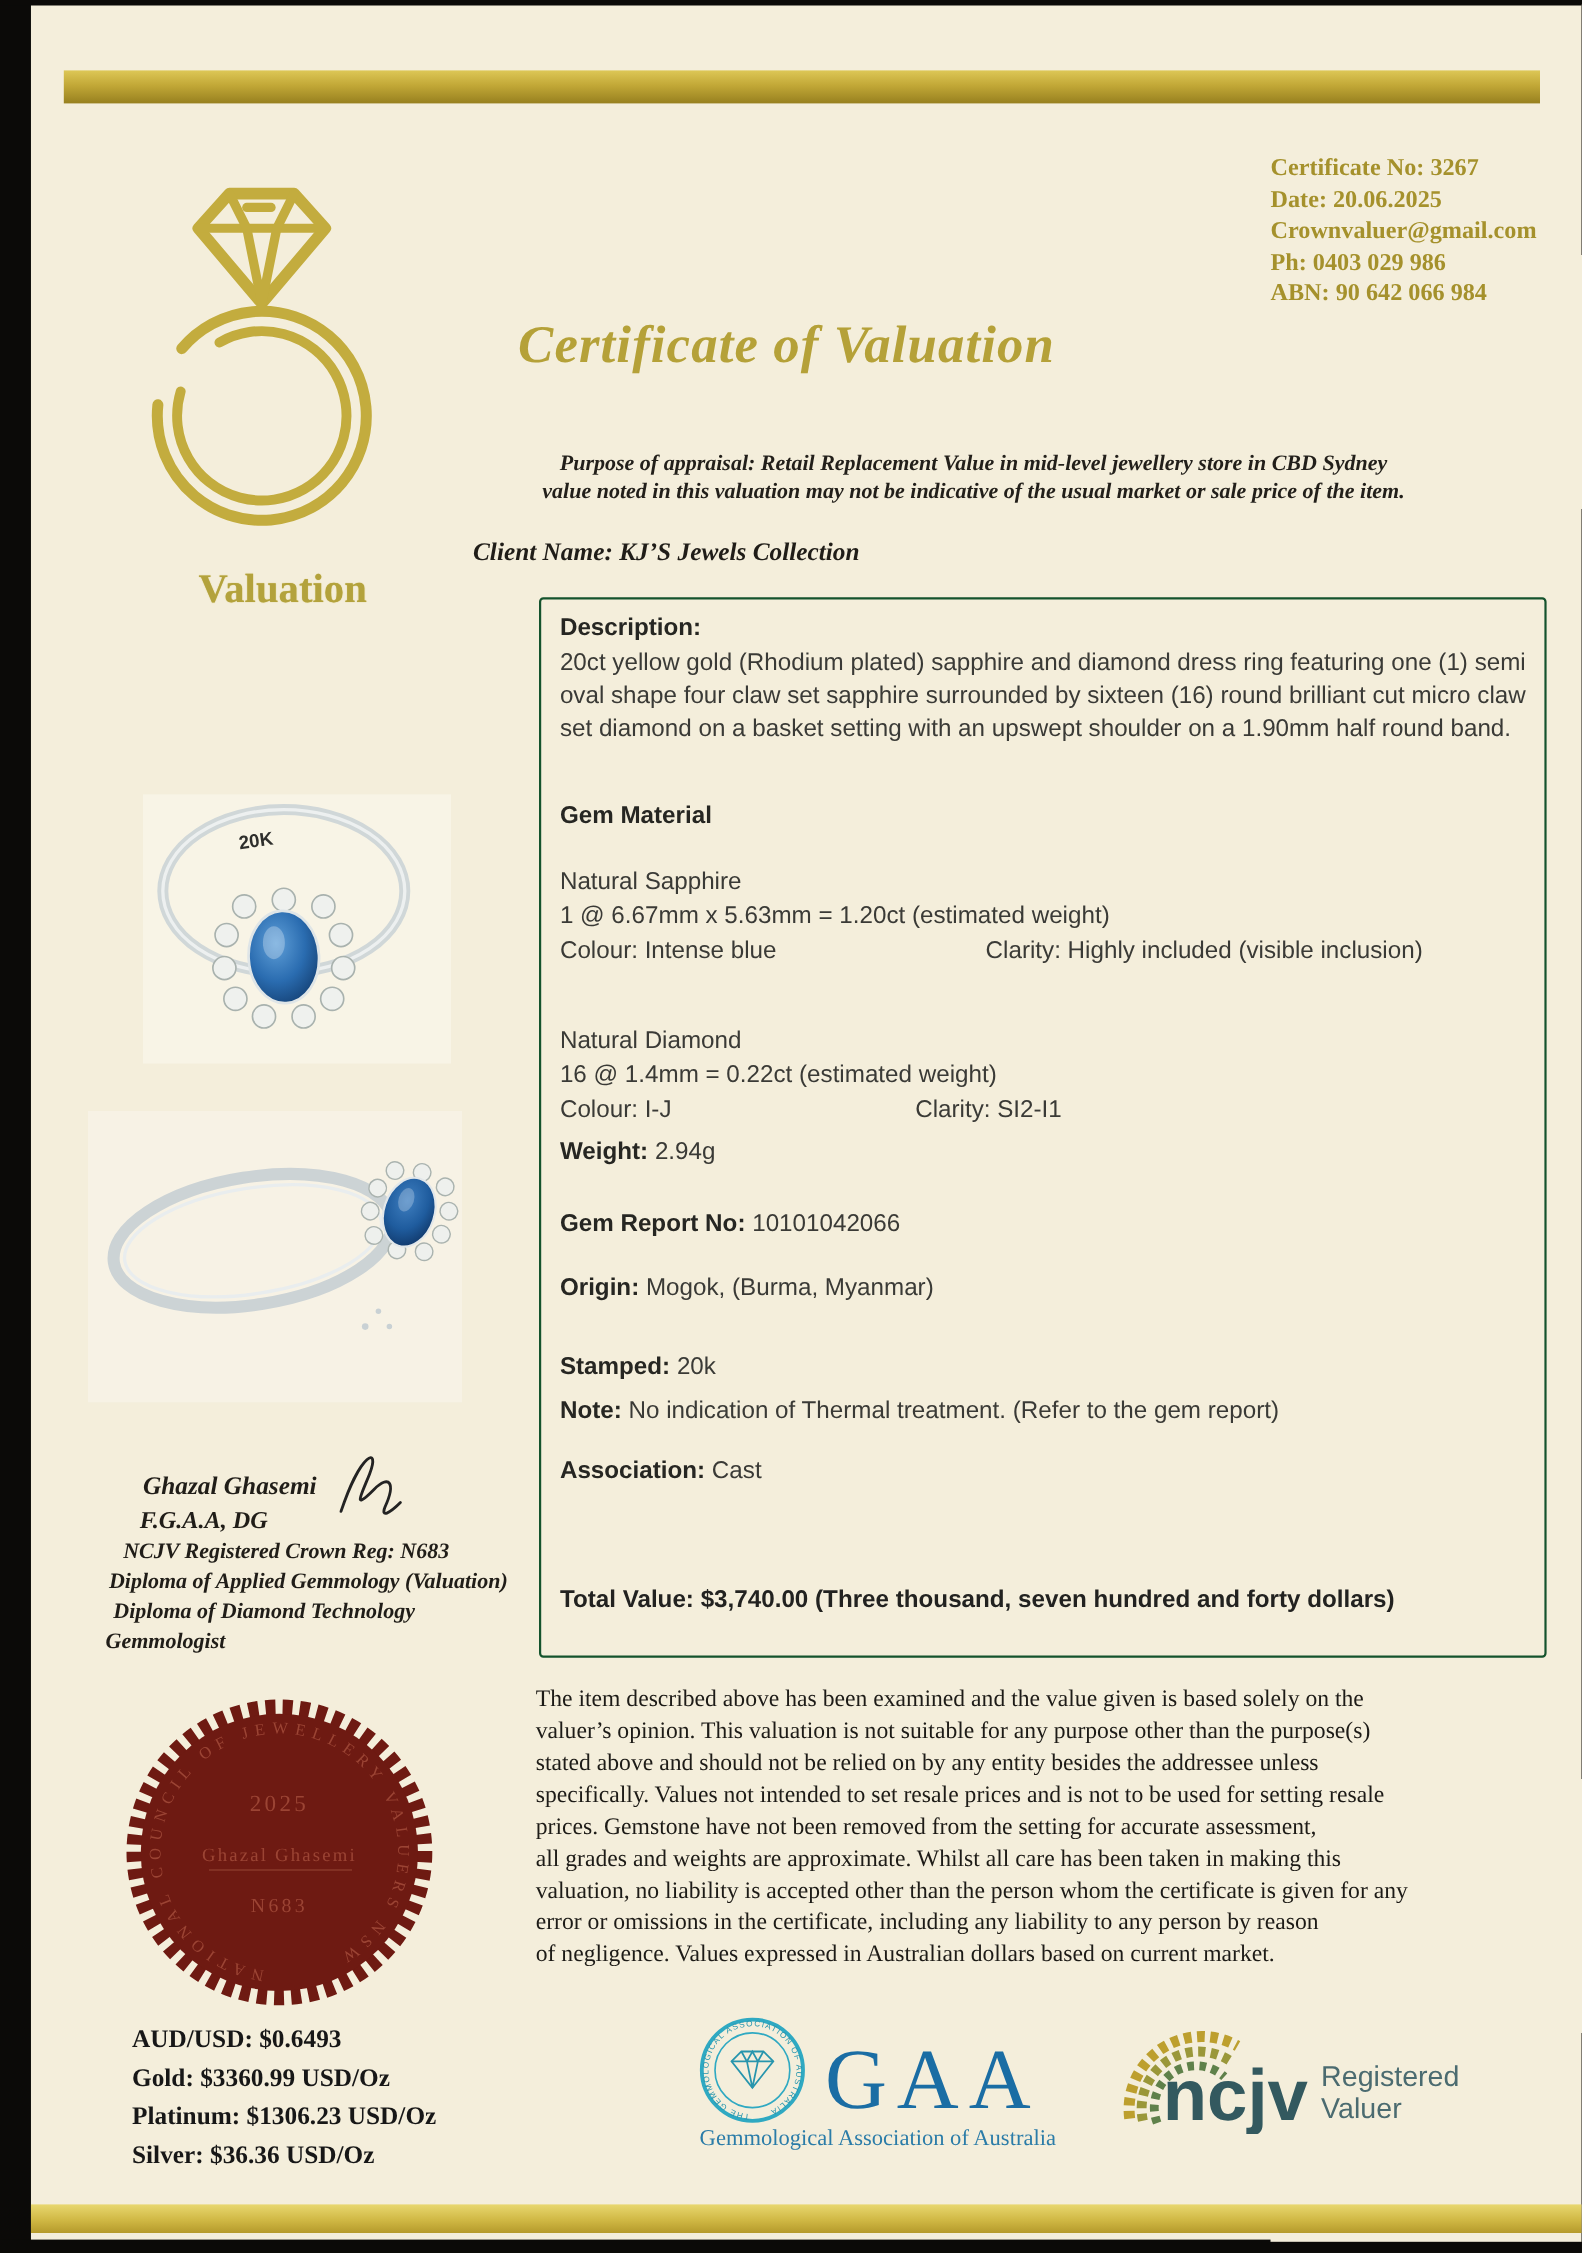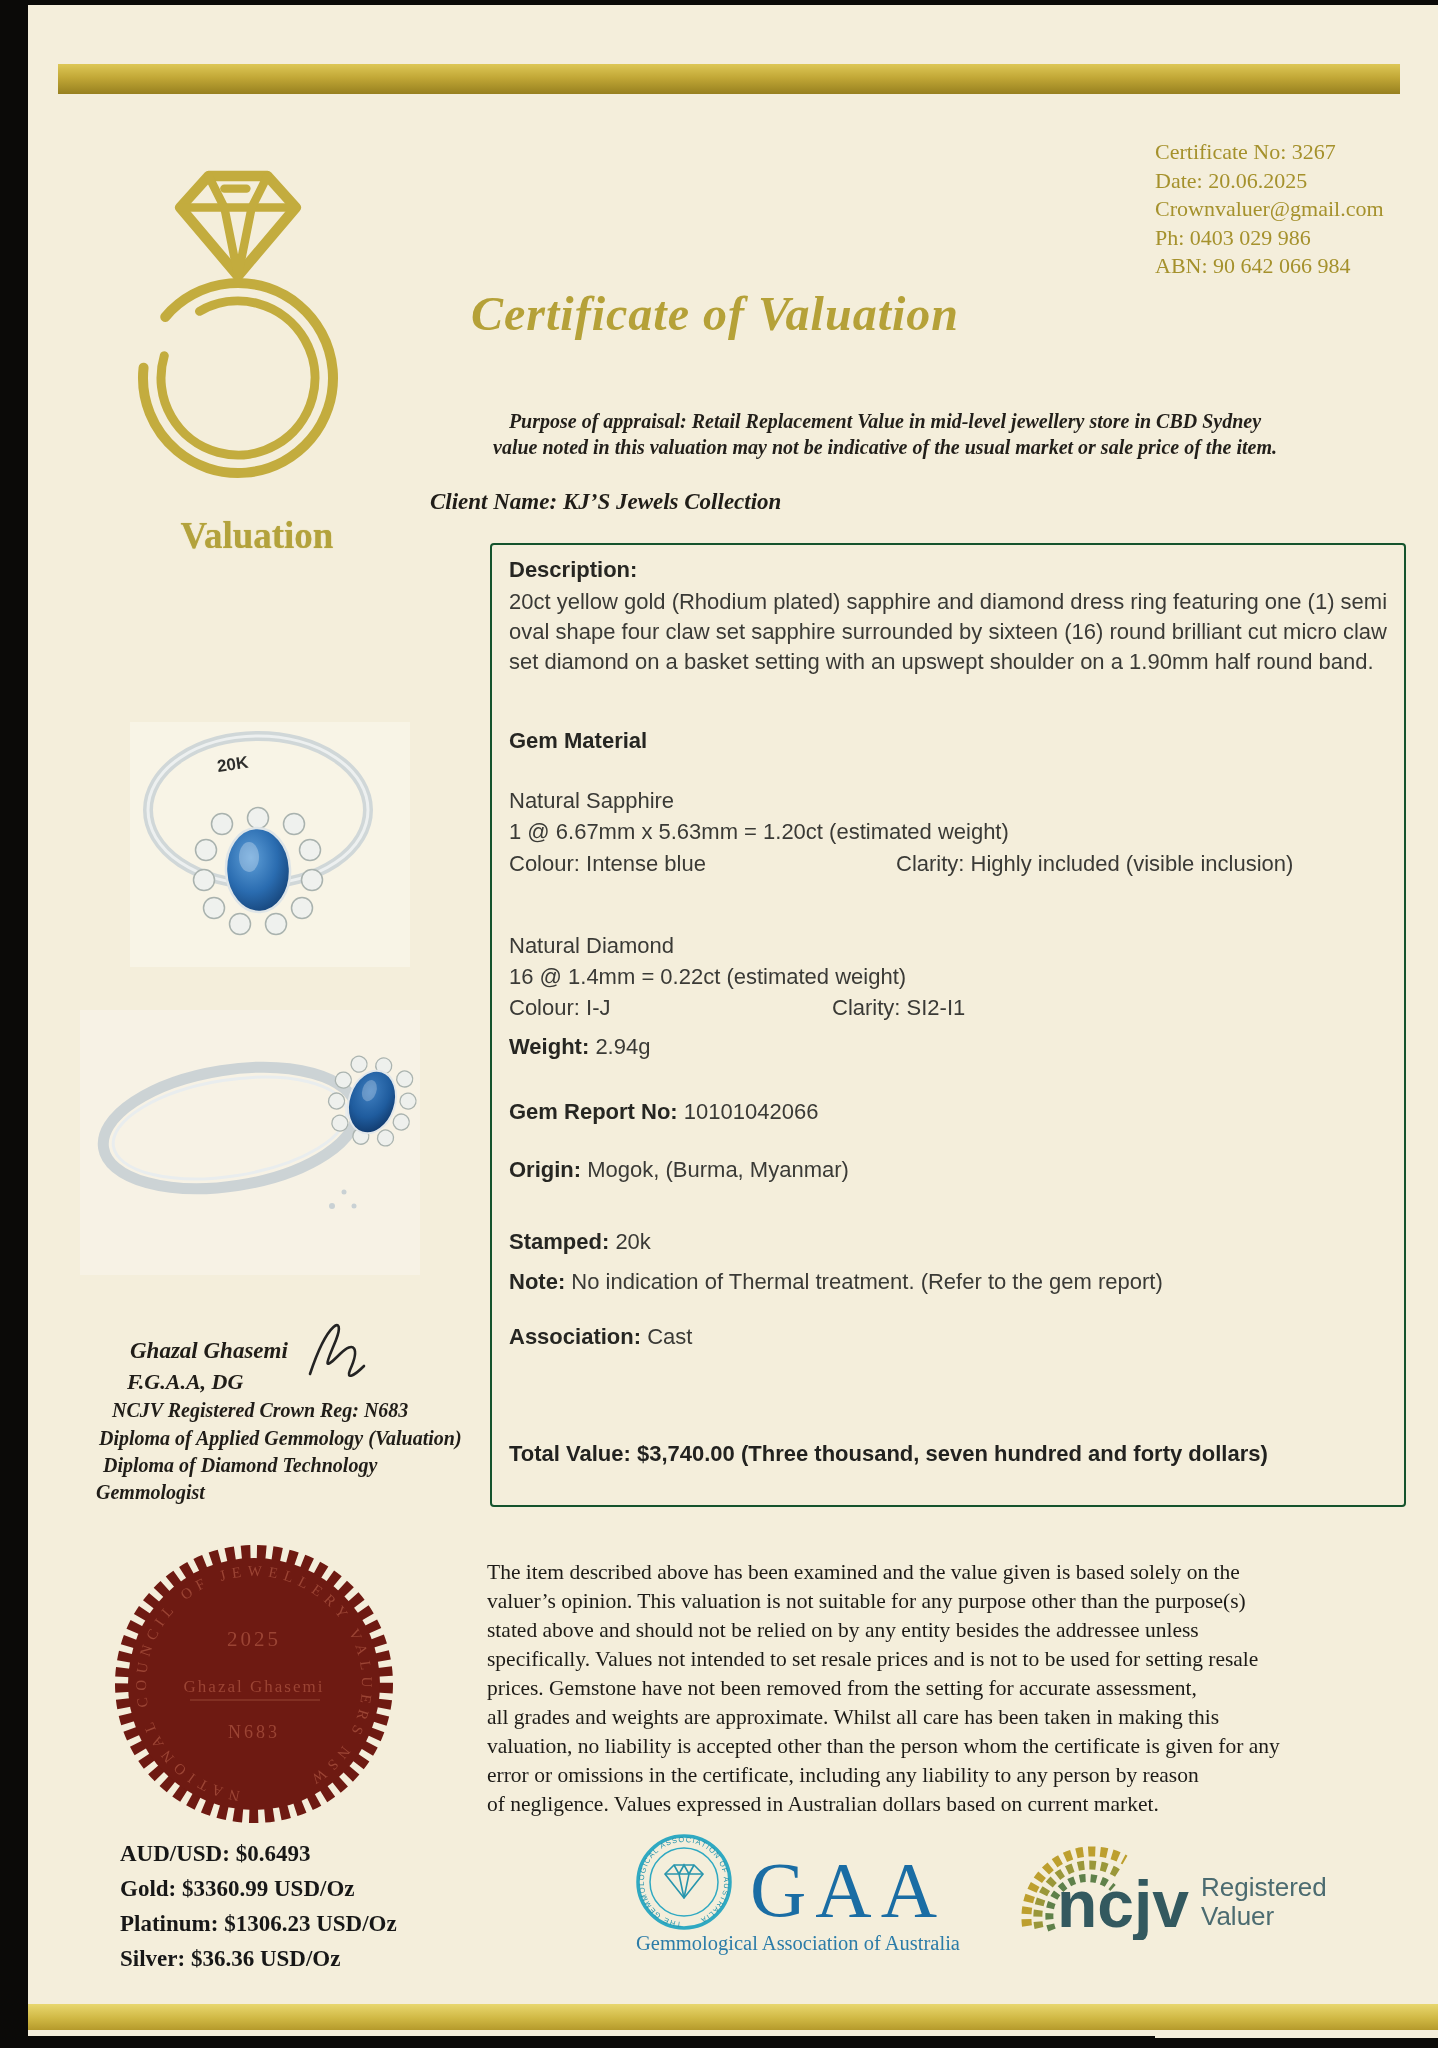--- a/index.html
+++ b/index.html
@@ -3,42 +3,42 @@
 <meta charset="utf-8">
 <style>
   html,body{margin:0;padding:0;background:#0b0a08;}
   #page{position:relative;width:1438px;height:2048px;overflow:hidden;background:#0b0a08;
         font-family:"Liberation Serif",serif;}
   .paper{position:absolute;left:28px;top:4px;width:1410px;height:2034px;background:#f4eedb;}
   .edge{position:absolute;background:#0b0a08;}
   .goldbar{position:absolute;background:linear-gradient(180deg,#ddc756 0%,#c2a837 45%,#97801f 100%);}
   .goldbar.bottom{background:linear-gradient(180deg,#e8d76f 0%,#d0b844 55%,#b59a2b 100%);}
 
-  .certinfo{position:absolute;left:1155px;top:138px;color:#a5912c;font-weight:normal;
+  .certinfo{position:absolute;left:1155px;top:138px;color:#a5912c;font-weight:bold;
             font-size:22px;line-height:28.5px;white-space:nowrap;}
   .title{position:absolute;left:471px;top:286px;width:680px;
          font-style:italic;font-weight:bold;font-size:48px;color:#b5a138;letter-spacing:1px;}
   .purpose{position:absolute;left:420px;top:408px;width:930px;text-align:center;
            font-style:italic;font-weight:bold;font-size:20px;line-height:26px;color:#221f1a;
            white-space:pre-line;}
   .client{position:absolute;left:430px;top:489px;font-style:italic;font-weight:bold;
           font-size:23px;color:#201d18;}
 
   .detailbox{position:absolute;left:490px;top:543px;width:912px;height:960px;
              border:2px solid #14532d;border-radius:4px;
              font-family:"Liberation Sans",sans-serif;font-size:22px;color:#3a3a36;}
   .detailbox .row{position:absolute;left:17px;white-space:nowrap;}
   .detailbox .wrap{white-space:normal;width:884px;line-height:30px;}
   .b{font-weight:bold;color:#262622;}
   .clar-s{position:absolute;left:387px;top:0;}
   .clar-d{position:absolute;left:323px;top:0;}
   .total{font-weight:bold;color:#222220;}
 
   .disclaimer{position:absolute;left:487px;top:1530px;width:935px;font-size:21.5px;
-              line-height:29px;color:#1d1b17;white-space:pre-line;margin-top:28px;}
+              line-height:29px;color:#1d1b17;white-space:pre-line;}
 
   .brandtext{position:absolute;left:42px;top:515px;width:430px;text-align:center;
              color:#b3a23c;font-weight:bold;}
   .brandtext .l1{font-size:44px;letter-spacing:1px;line-height:46px;
                  text-shadow:0 0 1px #cdbd62;}
   .brandtext .l2{font-size:37px;line-height:42px;text-shadow:0 0 1px #cdbd62;}
 
   .valuer{position:absolute;color:#201d18;font-style:italic;font-weight:bold;white-space:nowrap;}
   .v-name{left:130px;top:1338px;font-size:23px;}
   .v-qual{left:127px;top:1369px;font-size:22px;}

